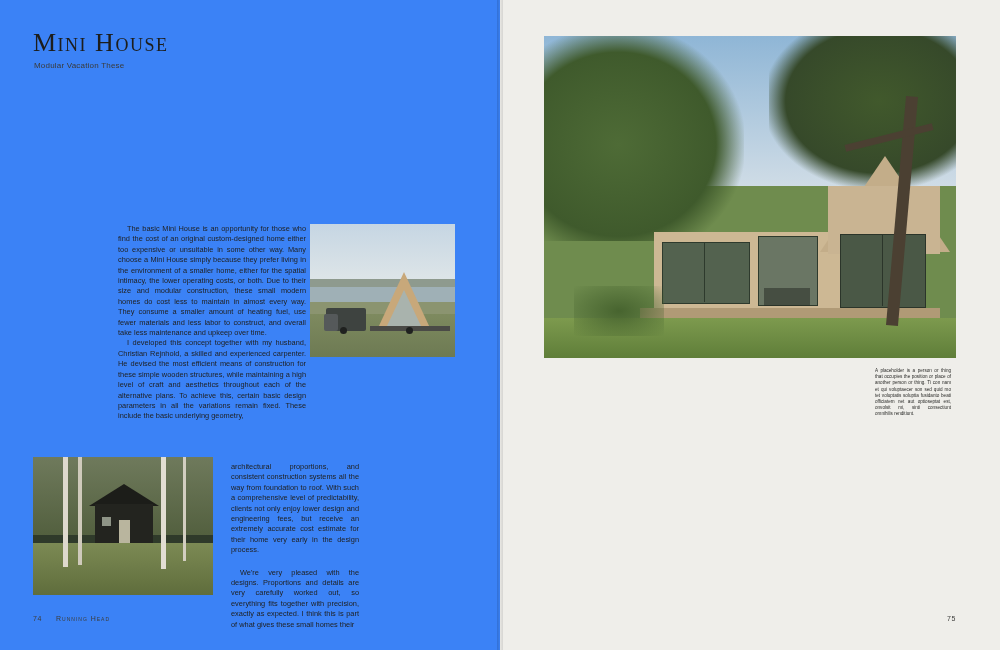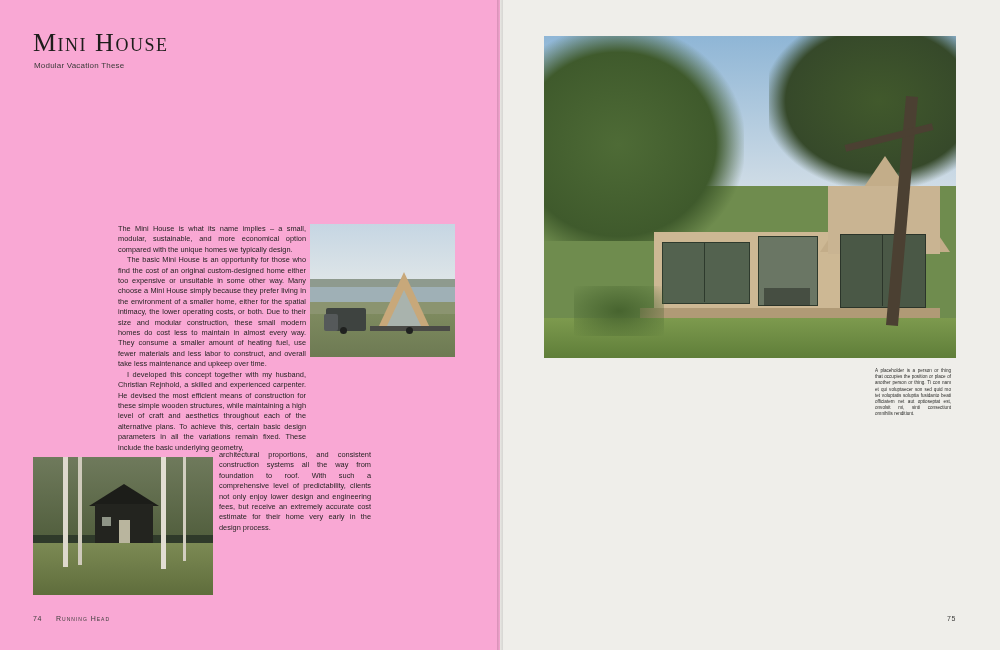--- a/index.html
+++ b/index.html
@@ -13,21 +13,21 @@
     position:relative;
     width:1000px;height:650px;
     display:flex;
   }
   .page{
     position:relative;
     background:#efeeea;
     height:650px;
     overflow:hidden;
   }
-  .page-left{width:500px;background:#f9a8d4;}
+  .page-left{width:500px;background:#3b82f6;}
   .page-right{width:500px;background:#efeeea;}
   .gutter{
     position:absolute;left:497px;top:0;width:6px;height:650px;
     background:linear-gradient(to right,rgba(0,0,0,0.14),rgba(0,0,0,0.03) 45%,rgba(0,0,0,0.0) 50%,rgba(0,0,0,0.05) 60%,rgba(0,0,0,0.10));
     z-index:40;pointer-events:none;
   }
 
   
   .title{
     position:absolute;left:33px;top:28px;
@@ -48,21 +48,21 @@
     text-align:justify;
   }
   .col-text p{margin:0;}
   .col-text p.ind{text-indent:9px;}
 
   .col-text2{
     position:absolute;left:219px;top:450px;width:152px;
     font-size:7.4px;line-height:10.4px;color:#1f1f1e;
     text-align:justify;
   }
-  .col-text2 p{margin:0;}
+  .col-text2 p{margin:12px;}
   .col-text2 p.ind{text-indent:9px;}
 
   
   .photo-trailer{
     position:absolute;left:310px;top:224px;width:145px;height:133px;
     overflow:hidden;
     background:linear-gradient(to bottom,#cddbe6 0%,#cfdce6 42%,#9fb0b4 46%,#8d9a92 56%,#7e8a72 70%,#6f7a60 100%);
   }
   .pt-sky{position:absolute;left:0;top:0;width:145px;height:60px;
     background:linear-gradient(to bottom,#c6d6e3,#dfe6e8);}
@@ -154,27 +154,27 @@
 <body>
 
 <div class="spread">
 
   <div class="page page-left">
 
     <div class="title">Mini House</div>
     <div class="subtitle">Modular Vacation These</div>
 
     <div class="col-text">
-      <p>The Mini House is what its name implies – a small, modular, sustainable, and more economical option compared with the unique homes we typically design.</p>
       <p class="ind">The basic Mini House is an opportunity for those who find the cost of an original custom-designed home either too expensive or unsuitable in some other way. Many choose a Mini House simply because they prefer living in the environment of a smaller home, either for the spatial intimacy, the lower operating costs, or both. Due to their size and modular construction, these small modern homes do cost less to maintain in almost every way. They consume a smaller amount of heating fuel, use fewer materials and less labor to construct, and overall take less maintenance and upkeep over time.</p>
       <p class="ind">I developed this concept together with my husband, Christian Rejnhold, a skilled and experienced carpenter.  He devised the most efficient means of construction for these simple wooden structures, while maintaining a high level of craft and aesthetics throughout each of the alternative plans. To achieve this, certain basic design parameters in all the variations remain fixed. These include the basic underlying geometry,</p>
     </div>
 
     <div class="col-text2">
       <p>architectural proportions, and consistent construction systems all the way from foundation to roof.  With such a comprehensive level of predictability, clients not only enjoy lower design and engineering fees, but receive an extremely accurate cost estimate for their home very early in the design process.</p>
+      <p class="ind">We're very pleased with the designs. Proportions and details are very carefully worked out, so everything fits together with precision, exactly as expected. I think this is part of what gives these small homes their</p>
     </div>
 
     <div class="photo-trailer">
       <div class="pt-sky"></div>
       <div class="pt-far"></div>
       <div class="pt-water"></div>
       <div class="pt-bank"></div>
       <div class="pt-grass"></div>
       <div class="pt-gable"></div>
       <div class="pt-gable-in"></div>

